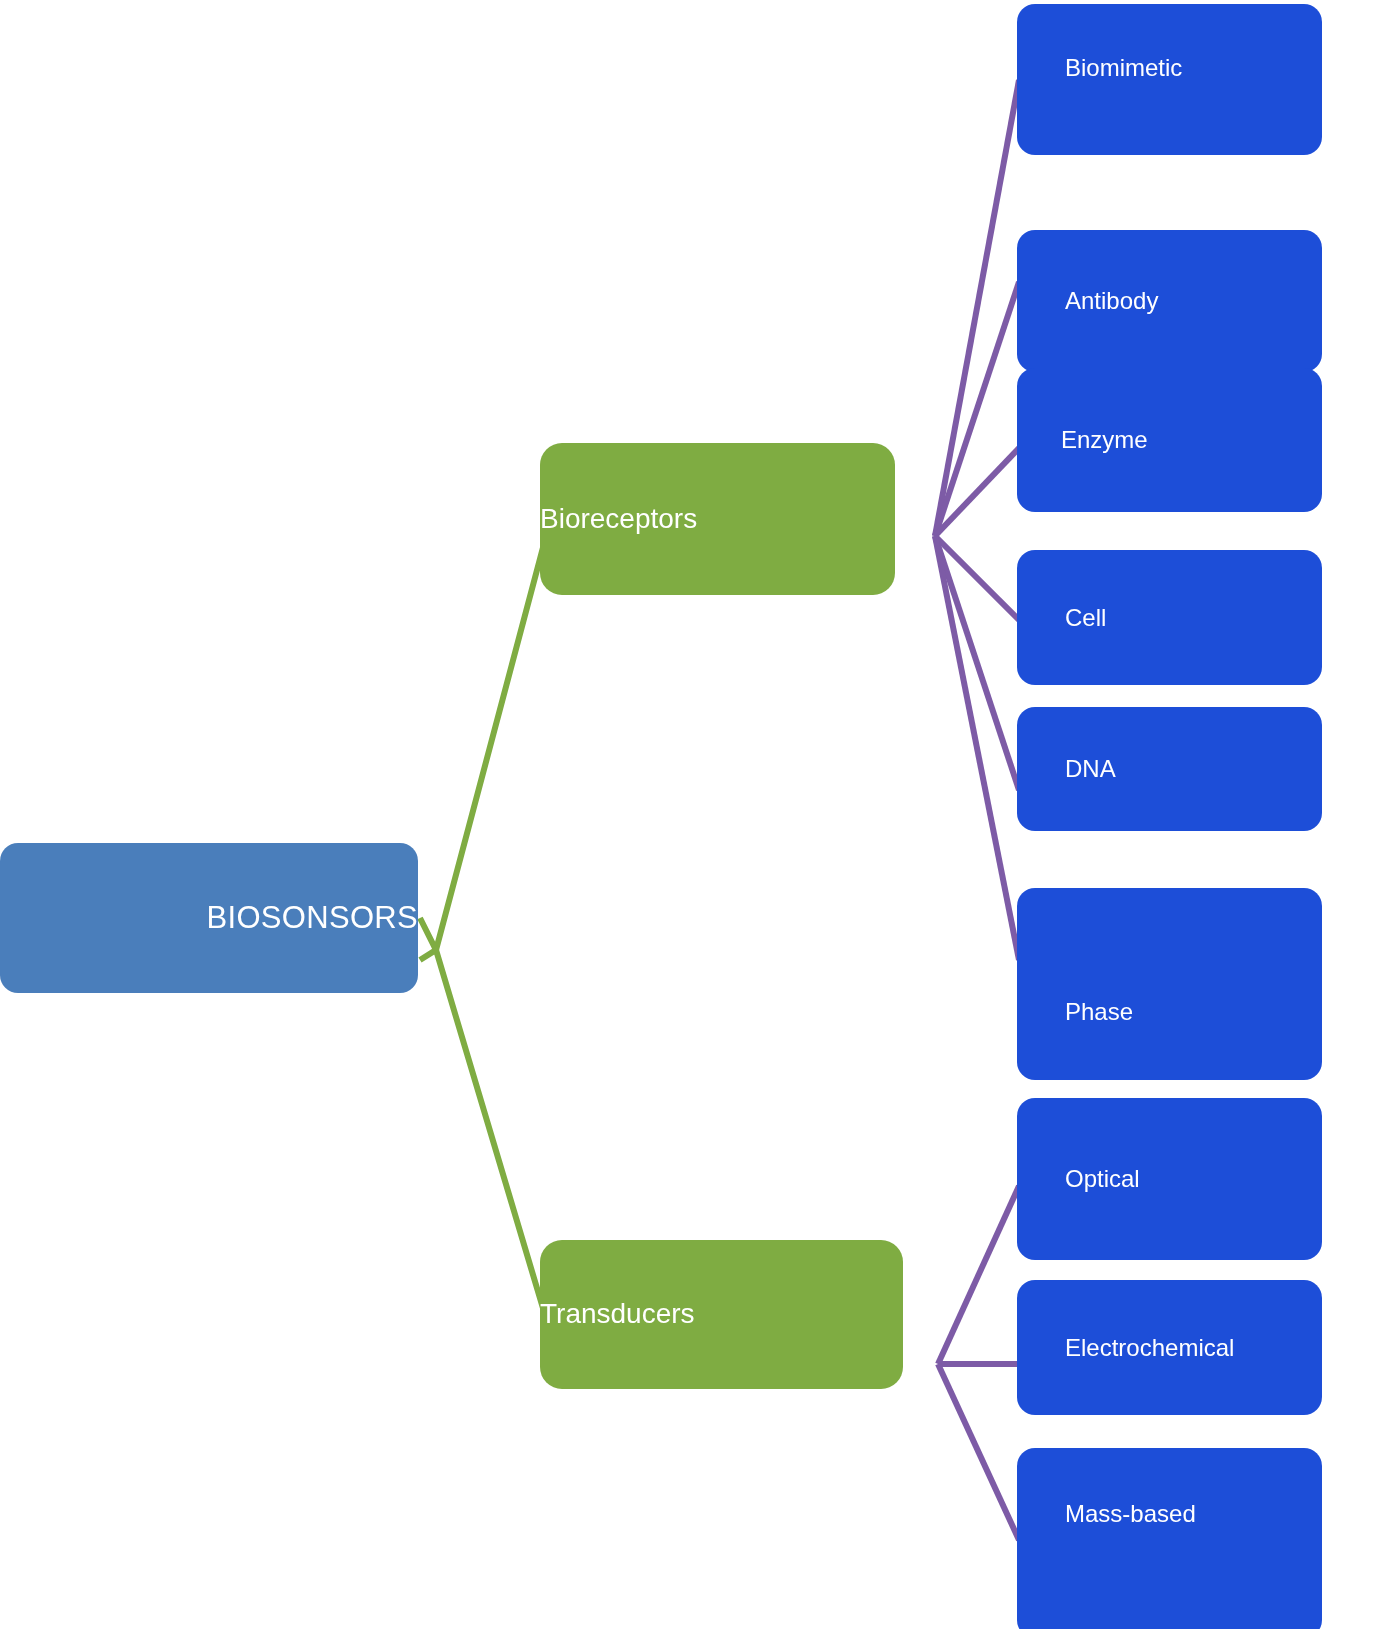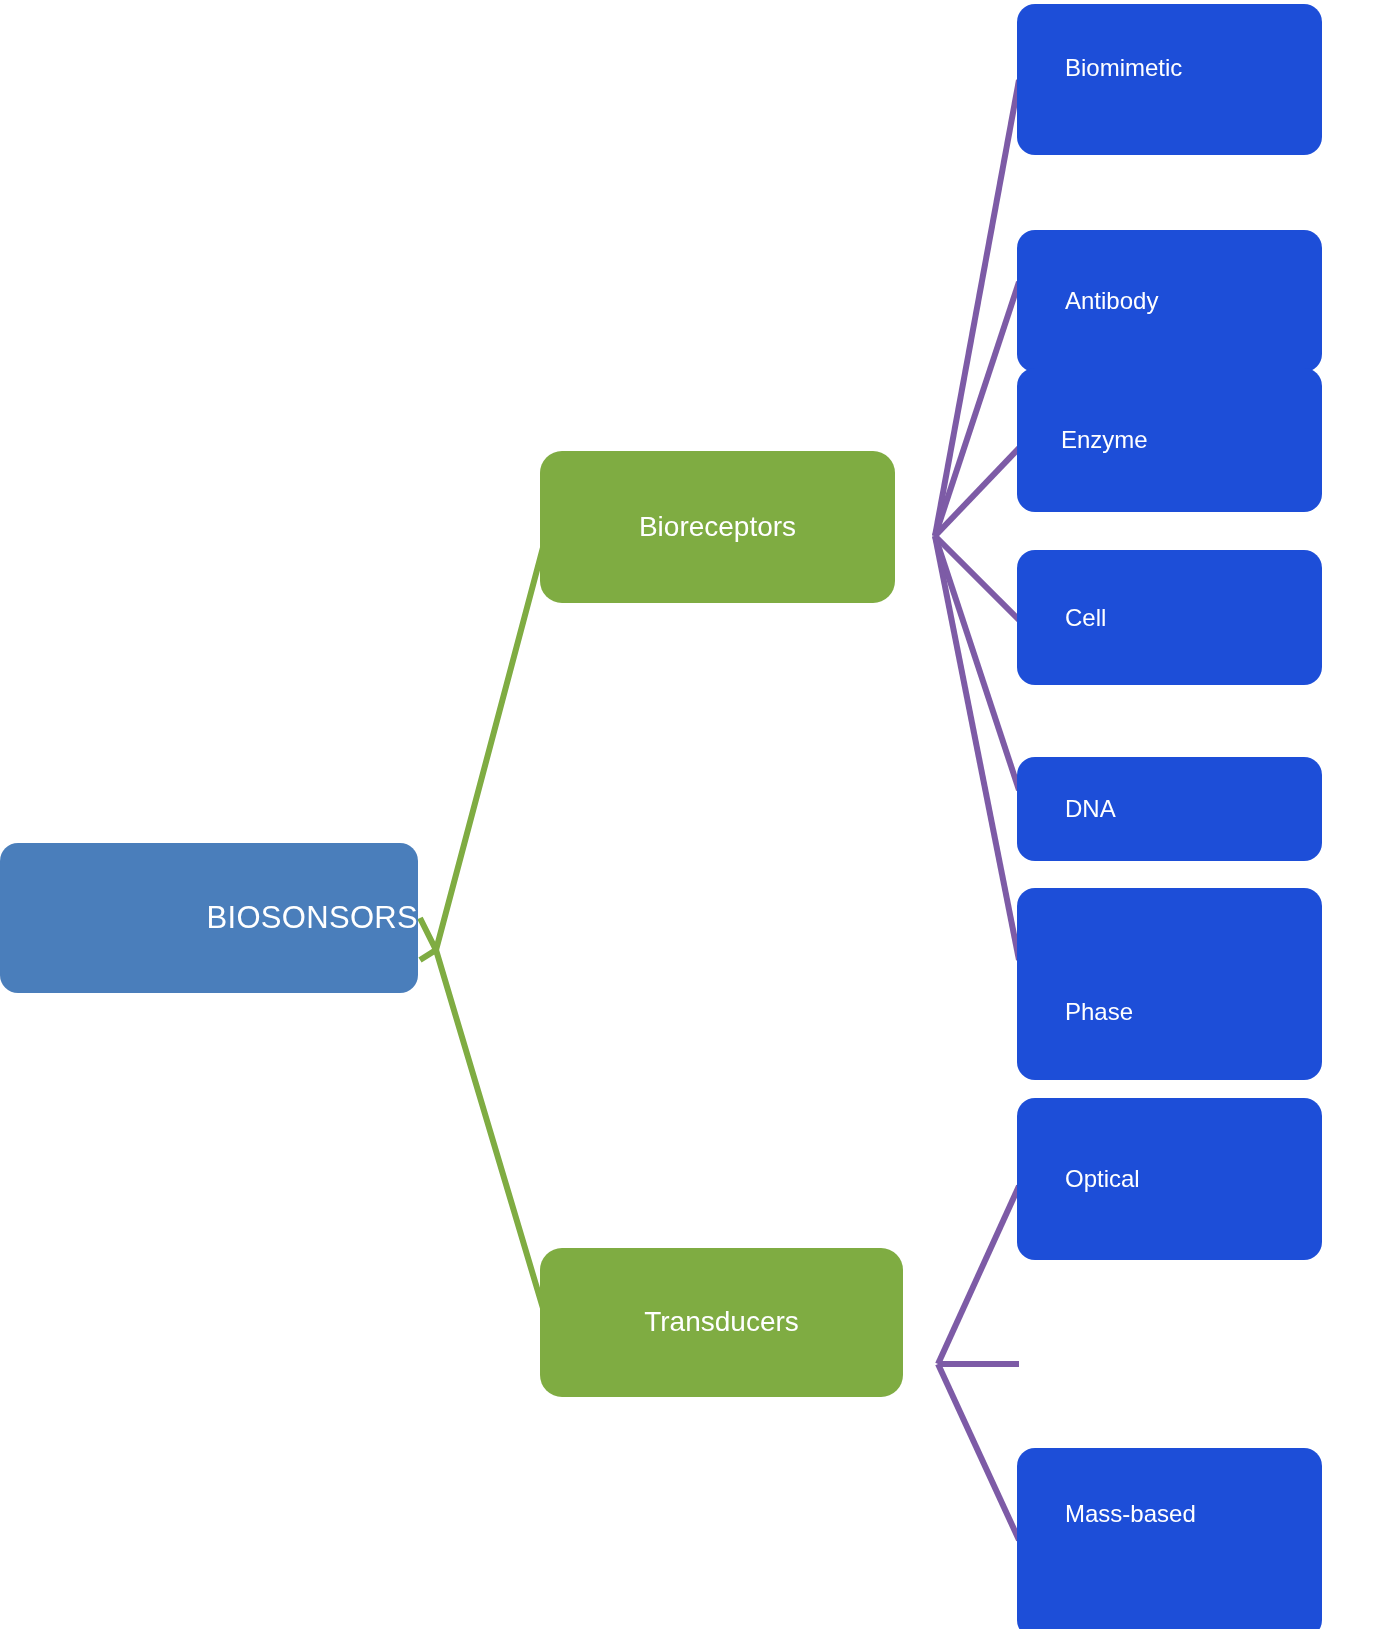--- a/index.html
+++ b/index.html
@@ -38,23 +38,21 @@
     border-radius: 18px;
     align-items: center;
     justify-content: flex-end;
     font-size: 31px;
     letter-spacing: 0.3px;
   }
   .node-branch {
     background: #7fac42;
     border-radius: 22px;
     align-items: center;
-    justify-content: center;
     font-size: 28px;
-    margin-top: 8px;
   }
   .node-leaf {
     background: #1d4ed8;
     border-radius: 18px;
     font-size: 24px;
     padding-left: 48px;
     align-items: center;
     justify-content: flex-start;
   }
   .leaf-text {
@@ -110,30 +108,33 @@
   </div>
 
   <div class="node node-leaf" style="left:1017px; top:368px; width:305px; height:144px;padding-left:44px;">
     <span class="leaf-text">Enzyme</span>
   </div>
 
   <div class="node node-leaf" style="left:1017px; top:550px; width:305px; height:135px;">
     <span class="leaf-text">Cell</span>
   </div>
 
-  <div class="node node-leaf" style="left:1017px; top:757px; width:305px; height:104px;text-align:center;">
+  <div class="node node-leaf" style="left:1017px; top:707px; width:305px; height:124px;text-align:center;">
     <span class="leaf-text">DNA</span>
   </div>
 
   <div class="node node-leaf" style="left:1017px; top:888px; width:305px; height:192px; align-items:center; padding-top:56px;">
     <span class="leaf-text">Phase</span>
   </div>
 
   <div class="node node-leaf" style="left:1017px; top:1098px; width:305px; height:162px;">
     <span class="leaf-text">Optical</span>
   </div>
 
+  <div class="node node-leaf" style="left:1017px; top:1280px; width:305px; height:135px;">
+    <span class="leaf-text">Electrochemical</span>
+  </div>
 
   <div class="node node-leaf" style="left:1017px; top:1448px; width:305px; height:190px; align-items:flex-start; padding-top:52px;">
     <span class="leaf-text">Mass-based</span>
   </div>
 
 </div>
 
 </body></html>

